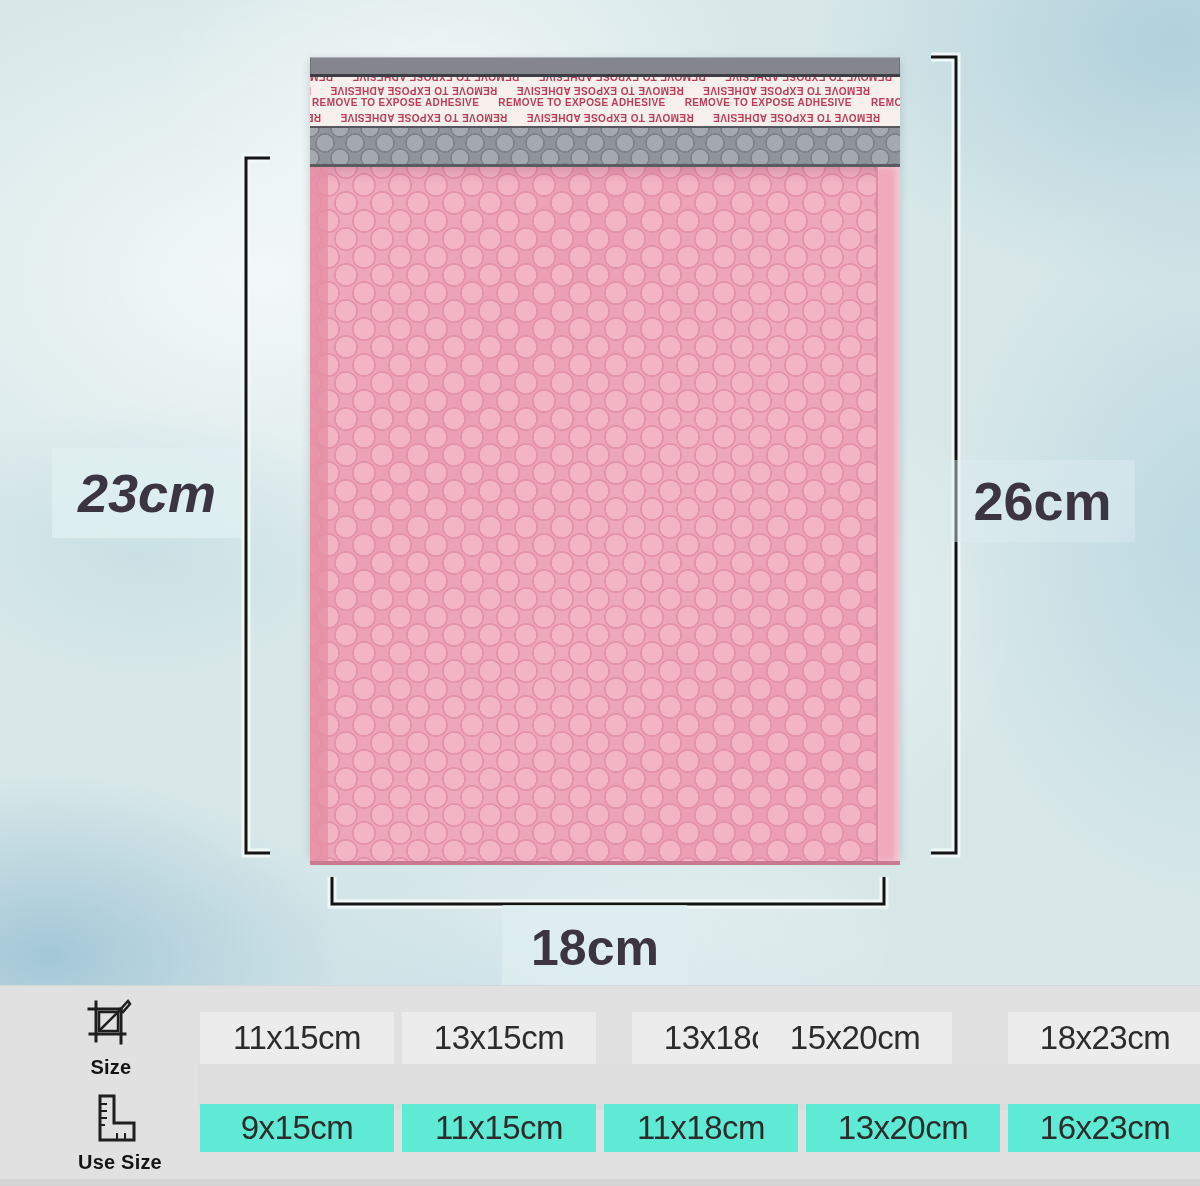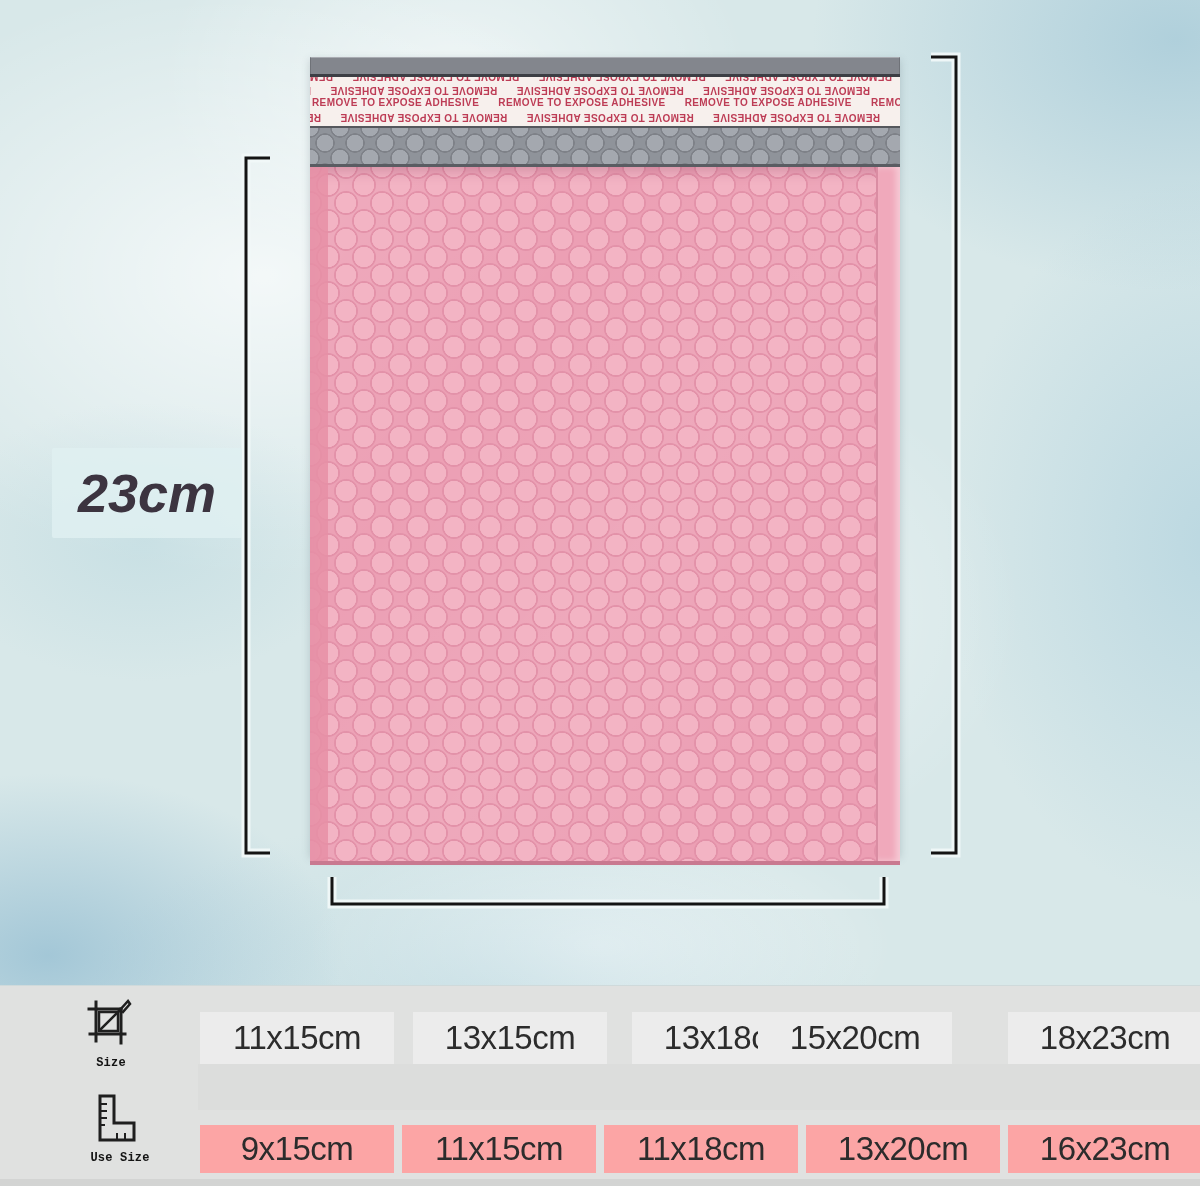--- a/index.html
+++ b/index.html
@@ -93,25 +93,25 @@
     position:absolute;left:0;top:985px;width:1200px;height:201px;
     background:#e0e1e0;border-top:1px solid #cfdadb;
   }
   .size-table .bottom-strip{position:absolute;left:0;bottom:0;width:100%;height:8px;background:#d3d4d3;}
   .cell{
     position:absolute;width:194px;height:52px;
     display:flex;align-items:center;justify-content:center;
     color:#2c2c2c;font-size:33px;letter-spacing:-0.5px;
   }
   .row1 .cell{top:26px;background:#ececec;}
-  .row2 .cell{top:139px;height:48px;background:#fca5a5;}
+  .row2 .cell{top:118px;height:48px;background:#5eead4;}
   .gap-band{position:absolute;left:198px;top:78px;width:1002px;height:46px;background:#dcdddc;}
   .legend-label{
-    position:absolute;color:#141414;font-size:12px;font-weight:bold;
-    text-align:center;letter-spacing:0.2px;font-family:Liberation Mono, monospace;
+    position:absolute;color:#141414;font-size:20px;font-weight:bold;
+    text-align:center;letter-spacing:0.2px;
   }
   .legend-size{left:78px;top:70px;width:66px;}
   .legend-usesize{left:72px;top:165px;width:96px;}
   .legend-icon{position:absolute;stroke:#1f1f1f;fill:none;stroke-width:3;stroke-linecap:square;}
   .icon-size{left:85px;top:12px;}
   .icon-usesize{left:90px;top:106px;}
 </style>
 </head>
 <body>
 
@@ -138,20 +138,26 @@
     <polyline class="halo" points="270,158 246,158 246,853 270,853"></polyline>
     <polyline class="ink" points="270,158 246,158 246,853 270,853"></polyline>
     <polyline class="halo" points="931,57 956,57 956,853 931,853"></polyline>
     <polyline class="ink" points="931,57 956,57 956,853 931,853"></polyline>
     <polyline class="halo" points="332,877 332,904 884,904 884,877"></polyline>
     <polyline class="ink" points="332,877 332,904 884,904 884,877"></polyline>
   </svg>
 
   <div class="dim-label dim-left">
     <span>23cm</span>
+  </div>
+  <div class="dim-label dim-right">
+    <span>26cm</span>
+  </div>
+  <div class="dim-label dim-bottom">
+    <span>18cm</span>
   </div>
 
   <div class="size-table">
     <div class="gap-band"></div>
 
     <svg class="legend-icon icon-size" width="48" height="50" viewBox="0 0 48 50">
       <path d="M4 11 H36"></path>
       <path d="M11 4 V43"></path>
       <path d="M5 36 H40"></path>
       <path d="M36 11 V45"></path>
@@ -167,21 +173,21 @@
       <path d="M10 19 h6" stroke-width="2"></path>
       <path d="M10 26 h6" stroke-width="2"></path>
       <path d="M10 33 h4" stroke-width="2"></path>
       <path d="M27 48 v-6" stroke-width="2"></path>
       <path d="M35 48 v-6" stroke-width="2"></path>
     </svg>
     <div class="legend-label legend-usesize">Use Size</div>
 
     <div class="row1">
       <div class="cell" style="left:200px">11x15cm</div>
-      <div class="cell" style="left:413px">13x15cm</div>
+      <div class="cell" style="left:402px">13x15cm</div>
       <div class="cell" style="left:632px">13x18cm</div>
       <div class="cell" style="left:758px">15x20cm</div>
       <div class="cell" style="left:1008px">18x23cm</div>
     </div>
     <div class="row2">
       <div class="cell" style="left:200px">9x15cm</div>
       <div class="cell" style="left:402px">11x15cm</div>
       <div class="cell" style="left:604px">11x18cm</div>
       <div class="cell" style="left:806px">13x20cm</div>
       <div class="cell" style="left:1008px">16x23cm</div>

